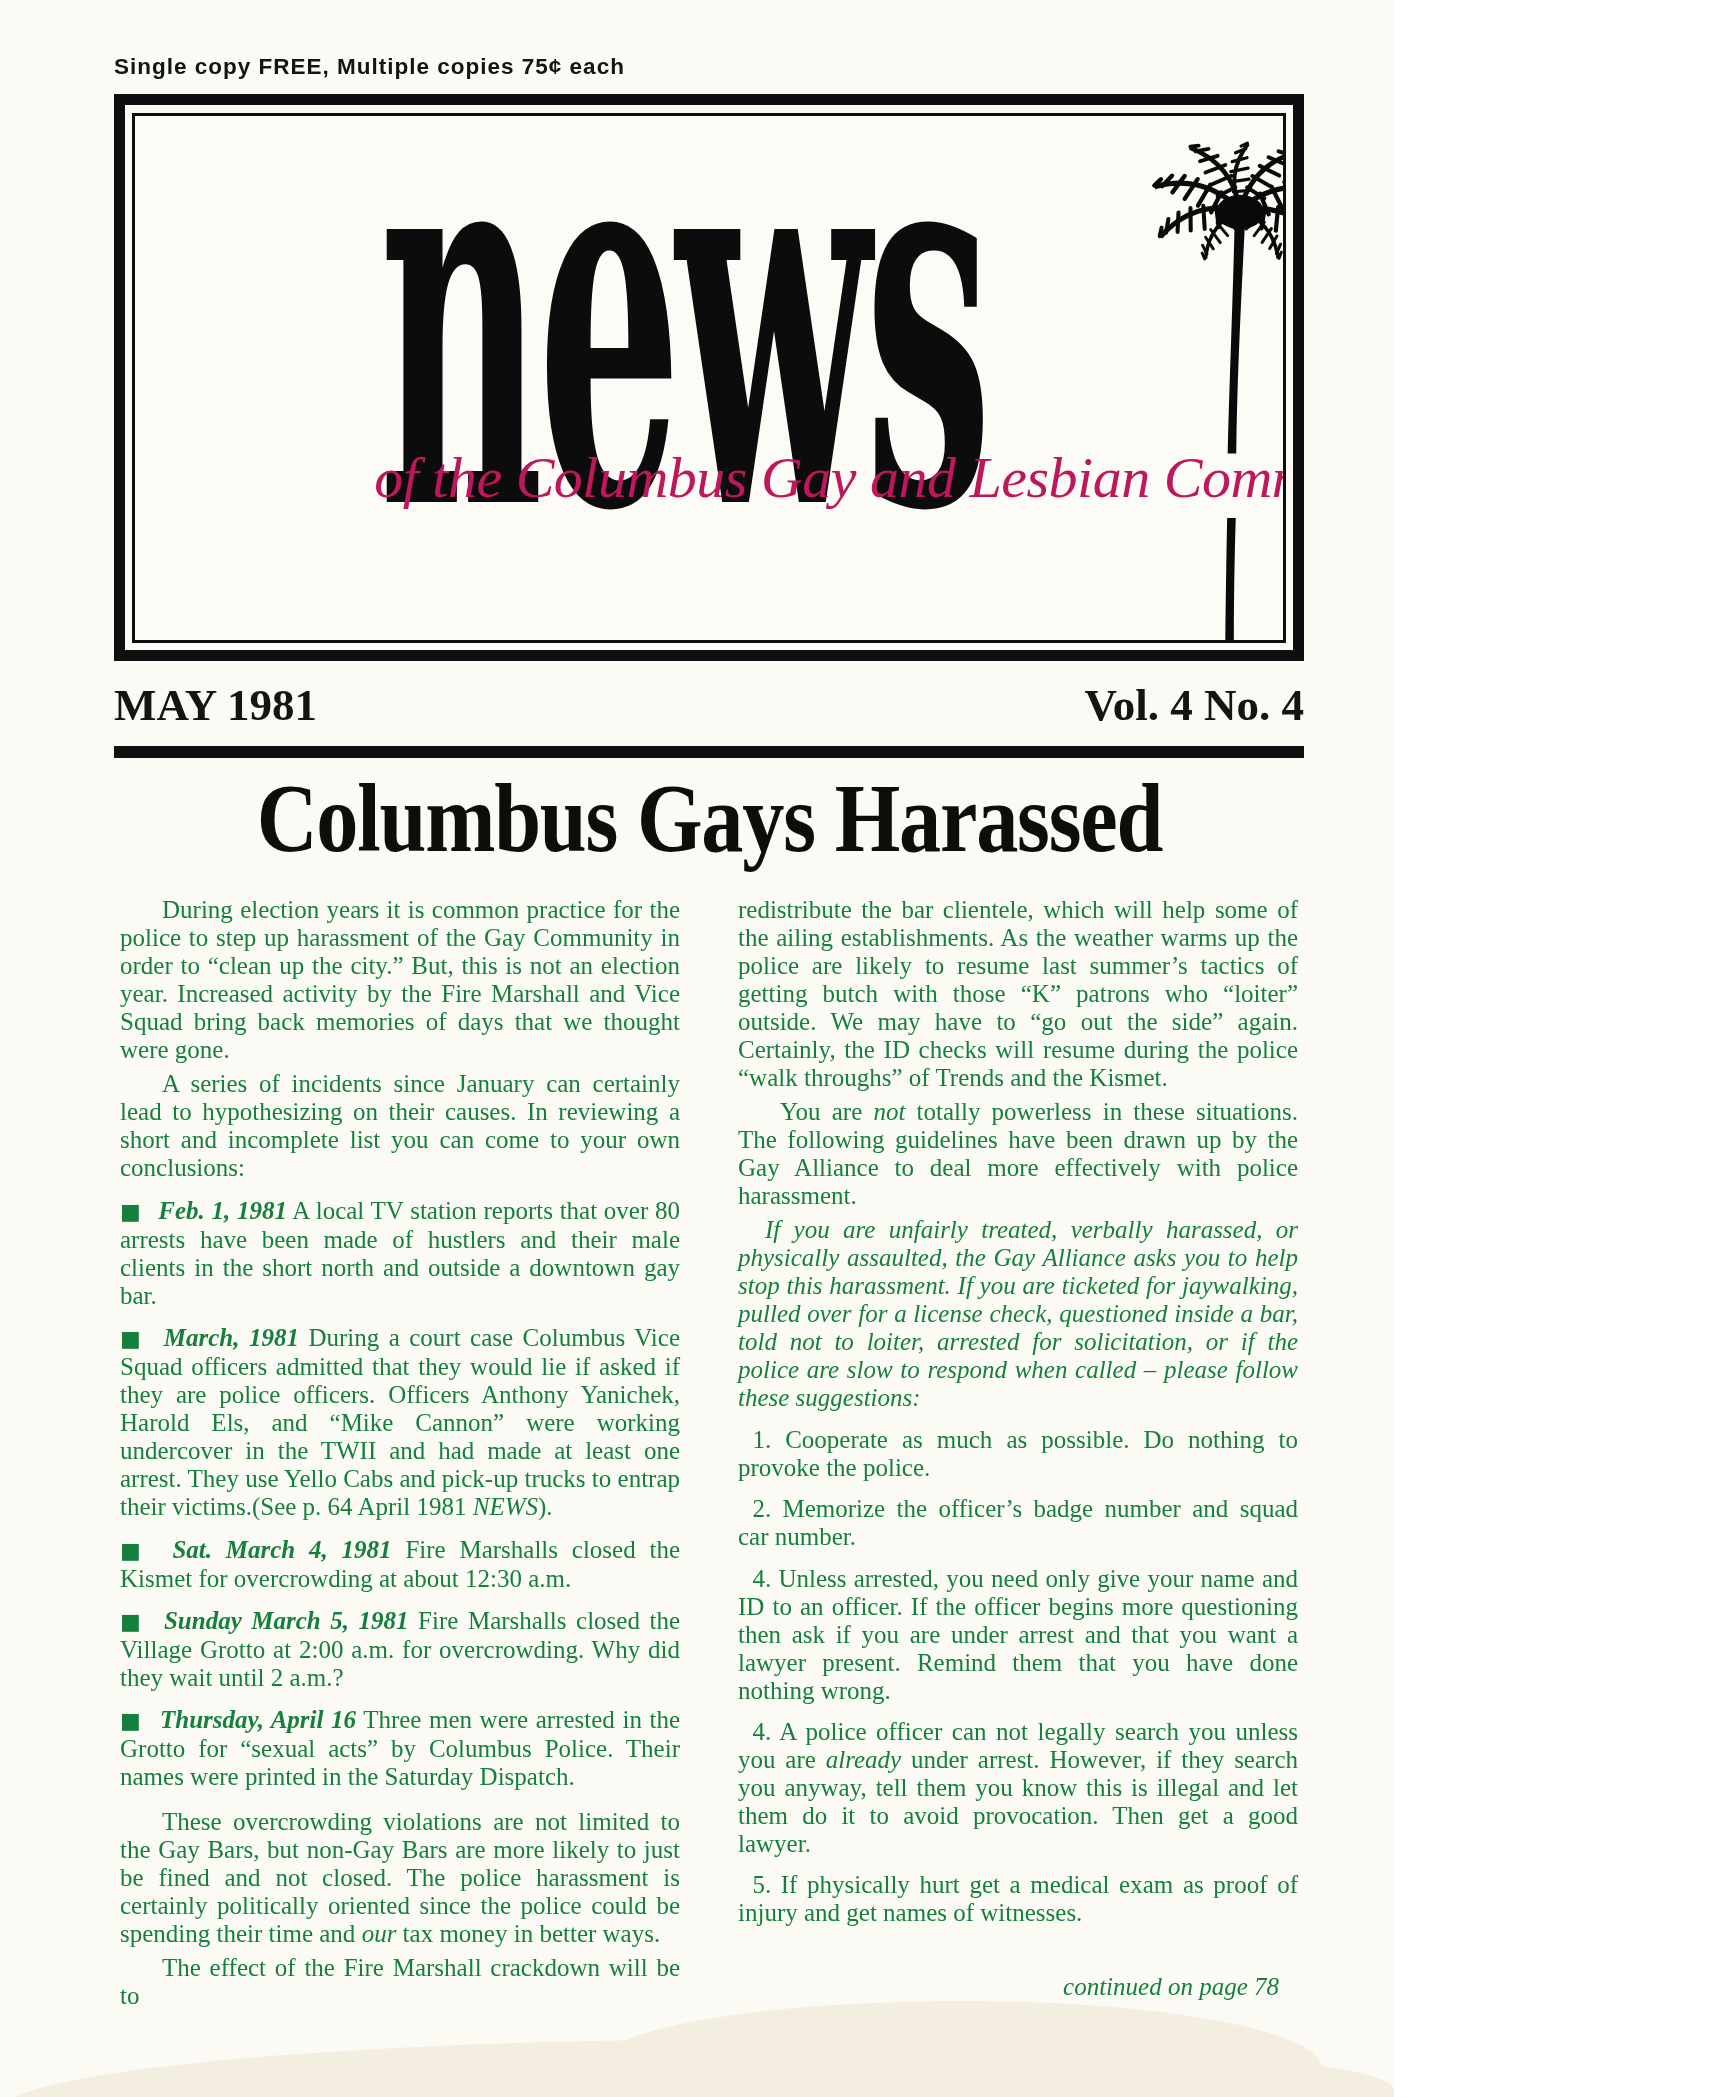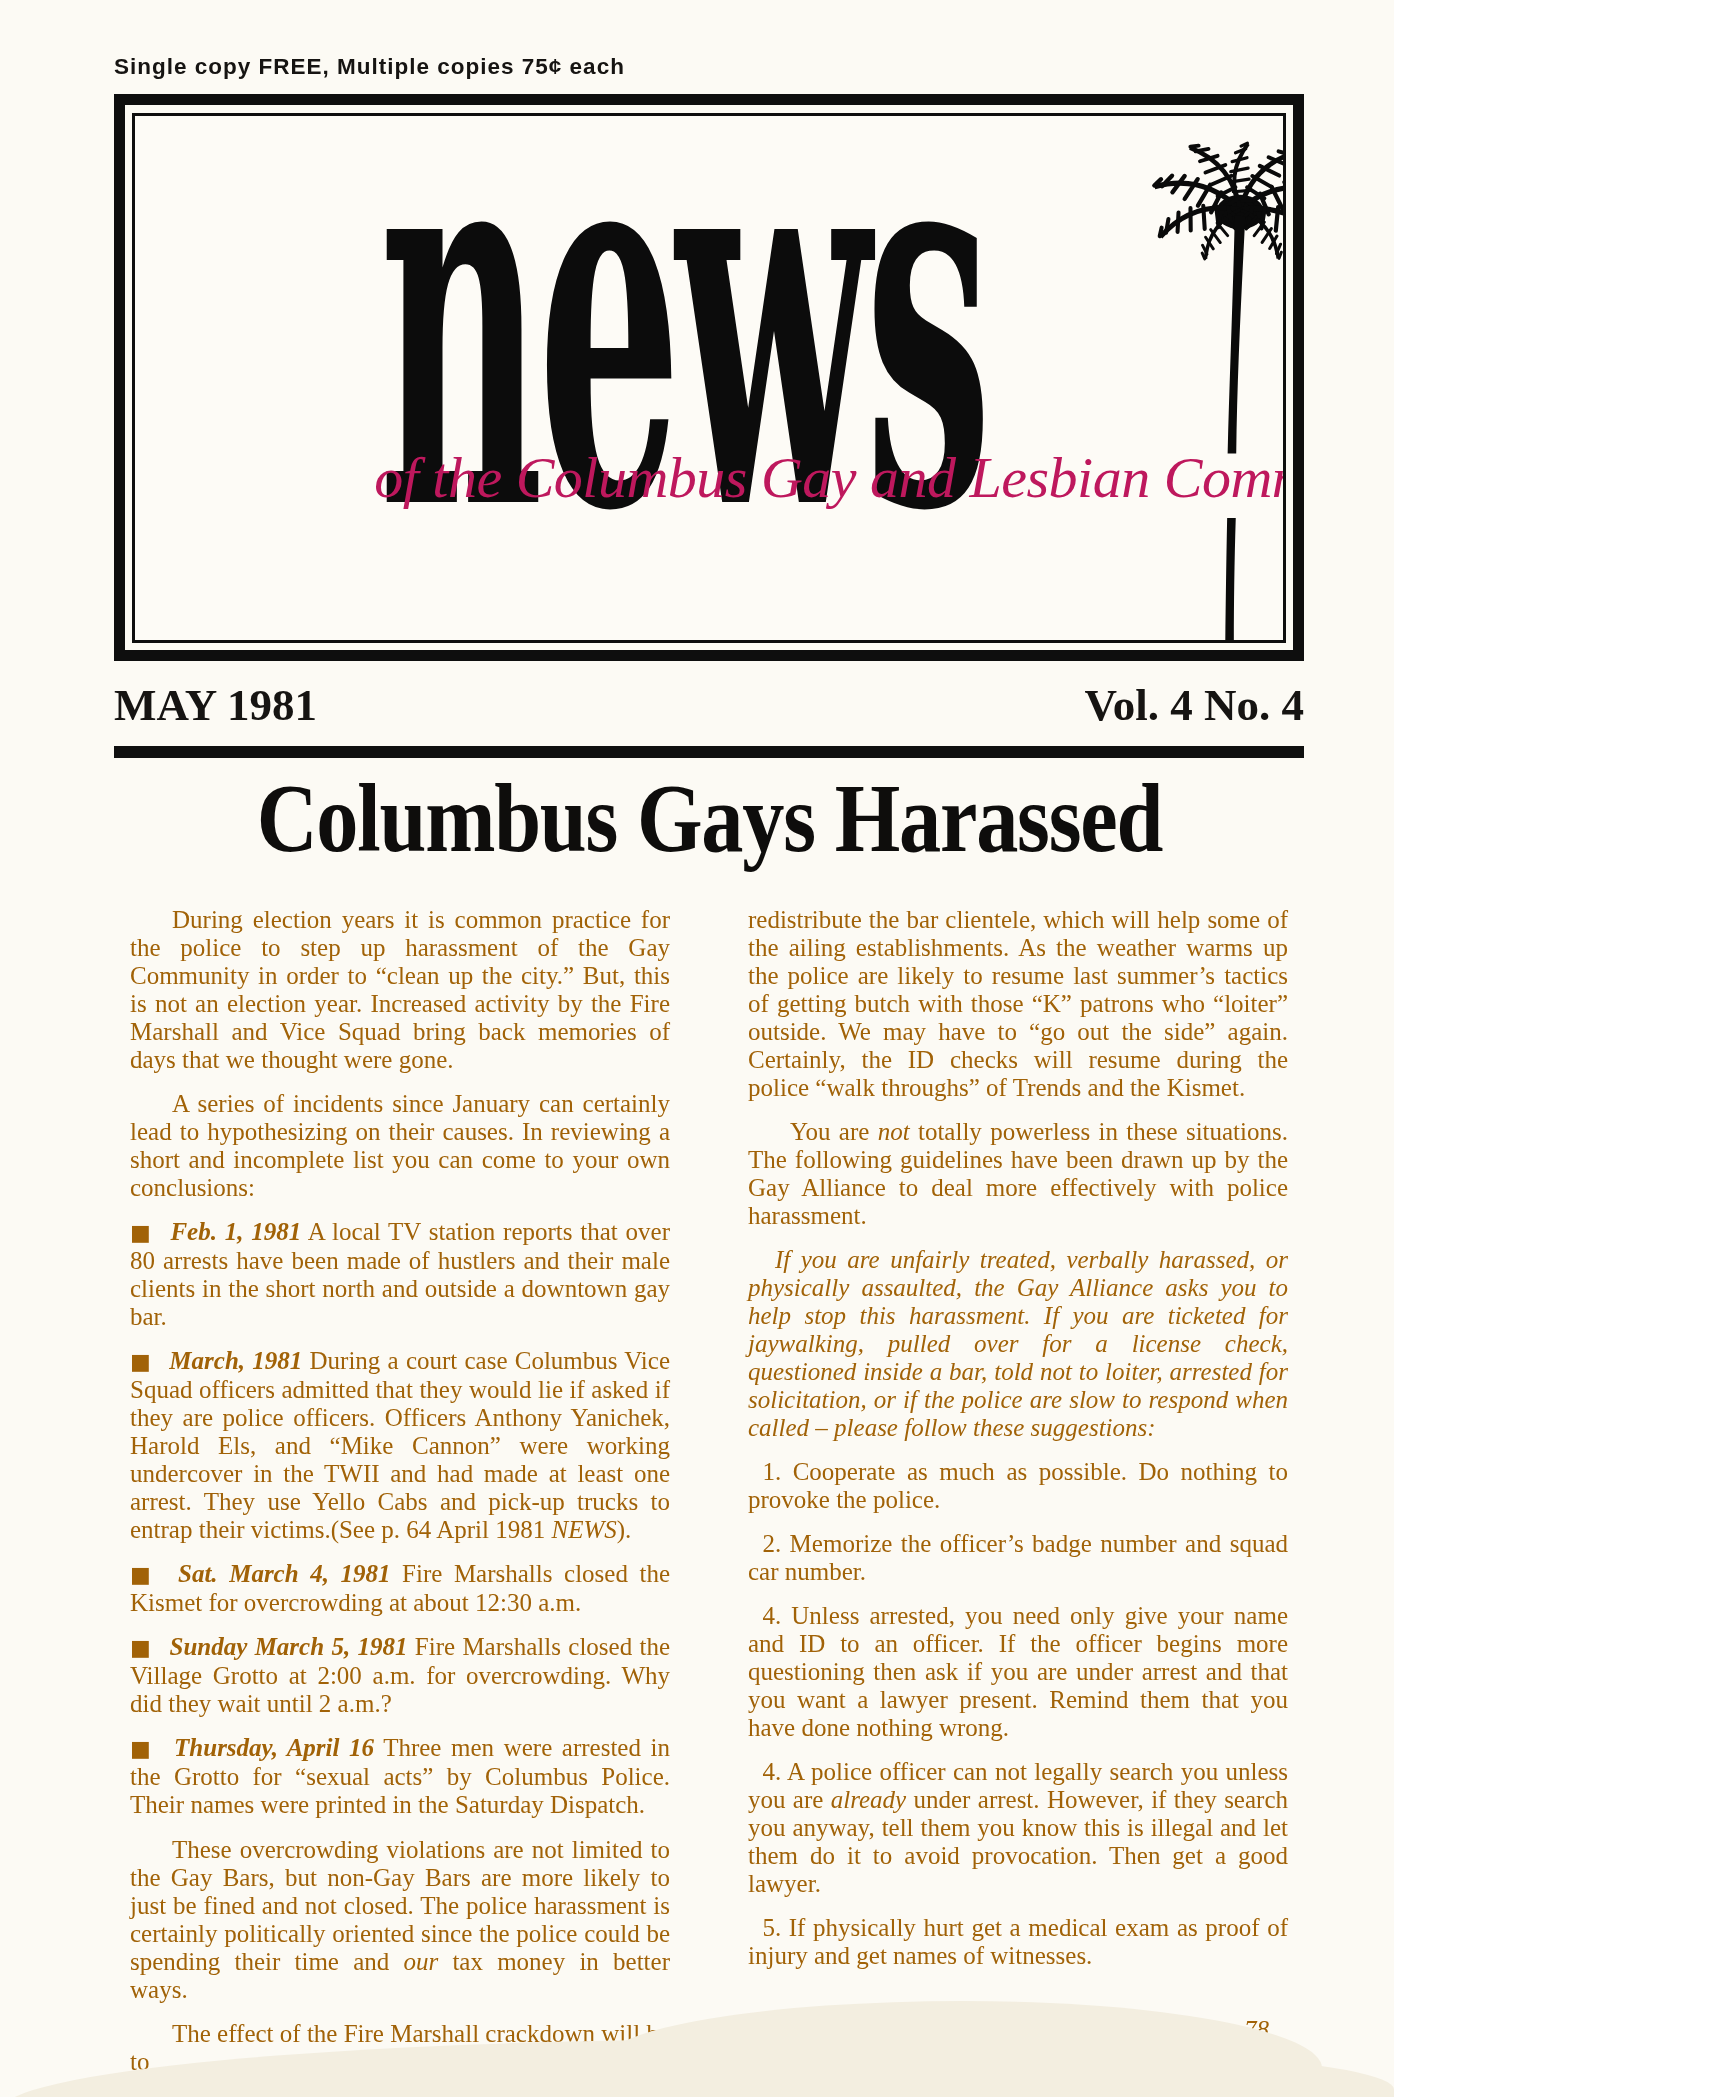--- a/index.html
+++ b/index.html
@@ -90,25 +90,25 @@
     white-space:nowrap;
     color:#0e0d0c;
   }
   .columns{
     margin:19px 90px 0 90px;
     display:flex;
     gap:46px;
   }
   .column{flex:1;min-width:0;}
   .para{
-    margin:16px;
+    margin:6px;
     font-size:25px;
     line-height:28px;
     text-align:justify;
-    color:#a16207;
+    color:#15803d;
   }
   .para.indent{text-indent:42px;}
   .para.flush{text-indent:0;}
   .para.bullet{margin-top:14.4px;}
   .para.numbered{margin-top:13.4px;text-indent:14.4px;}
   .para.italic{margin-top:1.9px;text-indent:27px;font-style:italic;}
   .para.spaced{margin-top:16.3px;}
   .para.continued{
     margin-top:46px;
     text-align:right;

